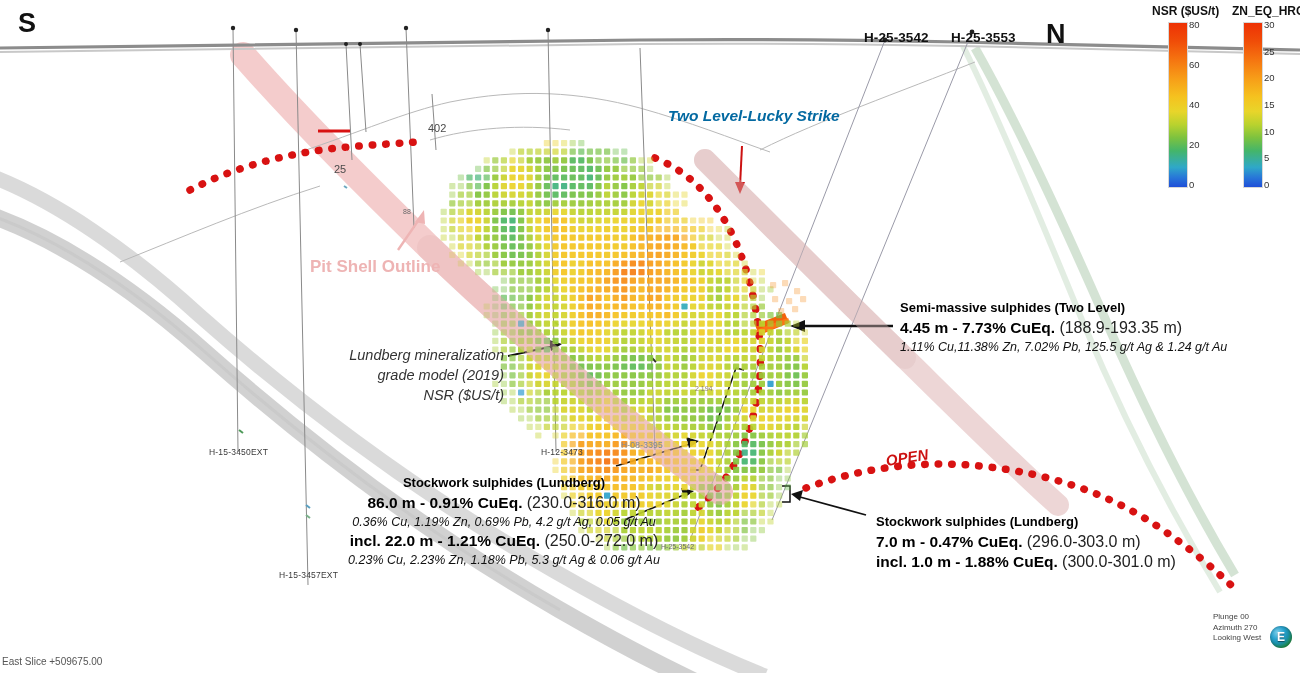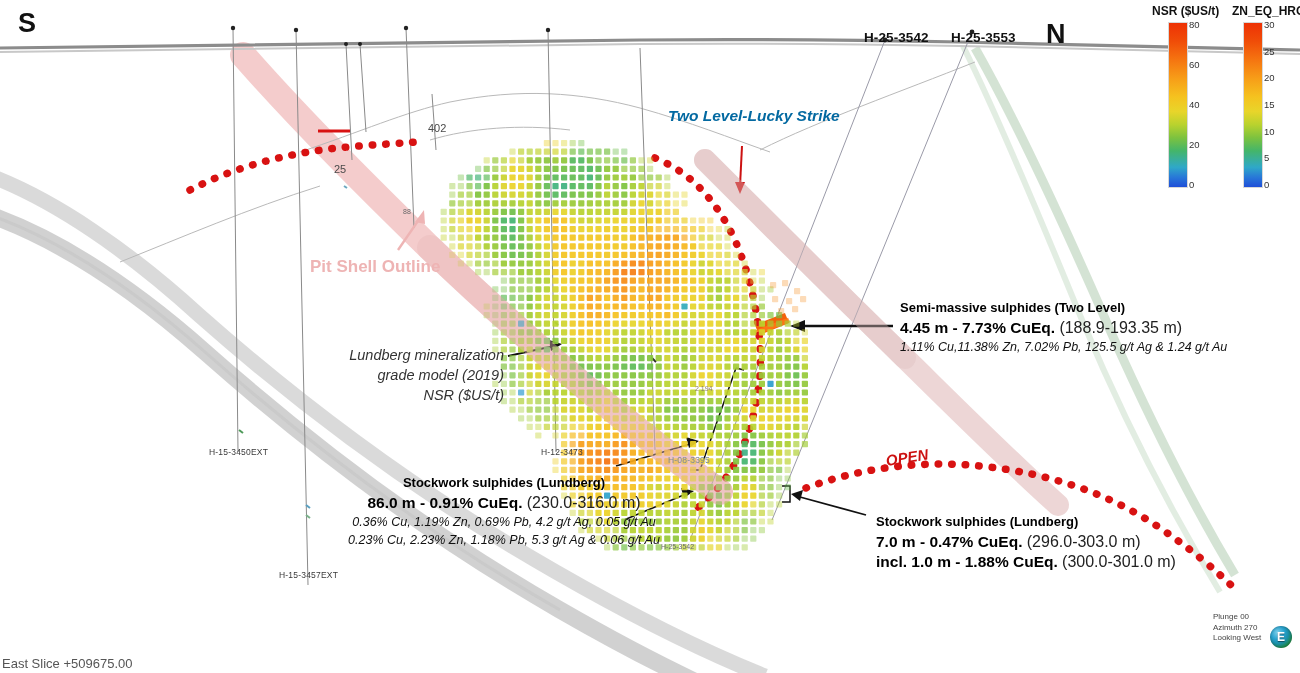--- a/index.html
+++ b/index.html
@@ -34,21 +34,21 @@
   .legend-bar{position:absolute;width:18px;border:1px solid #d8d8d8;}
   .bar-nsr{background:linear-gradient(to top,
       #1f4fd8 0%, #2878d8 6%, #2fa8c8 12%, #44b56a 22%, #7cc23f 30%,
       #b9d22e 38%, #e8d52a 46%, #f5c21f 55%, #f79e18 66%, #f57310 78%,
       #f04c08 89%, #ee3205 100%);}
   .bar-zn{background:linear-gradient(to top,
       #1f4fd8 0%, #2878d8 6%, #2fa8c8 12%, #44b56a 22%, #7cc23f 30%,
       #b9d22e 38%, #e8d52a 46%, #f5c21f 55%, #f79e18 66%, #f57310 78%,
       #f04c08 89%, #ee3205 100%);}
 
-  .corner-note{font-size:13px;color:#555;}
+  .corner-note{font-size:10px;color:#555;}
   .orient-note{font-size:8px;color:#444;line-height:10.5px;}
   .orient-ball{position:absolute;width:22px;height:22px;border-radius:50%;
      background:radial-gradient(circle at 34% 30%, #7fd0ea 0%, #29a3d0 32%, #1b8fa8 52%, #1f8a3c 78%, #136d2c 100%);
      box-shadow:inset 0 0 3px rgba(0,0,0,.35);}
   .orient-ball span{position:absolute;inset:0;display:flex;align-items:center;justify-content:center;
      font-weight:bold;font-size:12px;color:#ffffff;text-shadow:0 1px 1px rgba(0,0,0,.5);}
 </style>
 </head>
 <body>
 
@@ -1597,21 +1597,21 @@
 
   <div class="txt compass-letter" style="left:18px;top:8px;">S</div>
   <div class="txt compass-letter" style="left:1046px;top:19px;">N</div>
 
   <div class="txt dh-top-label" style="left:864px;top:30px;">H-25-3542</div>
   <div class="txt dh-top-label" style="left:951px;top:30px;">H-25-3553</div>
 
   <div class="txt dh-small-label" style="left:209px;top:447px;">H-15-3450EXT</div>
   <div class="txt dh-small-label" style="left:279px;top:570px;">H-15-3457EXT</div>
   <div class="txt dh-small-label" style="left:541px;top:447px;">H-12-3473</div>
-  <div class="txt dh-small-label" style="left:621px;top:455px;color:#7c8a99;margin-left:47px;">H-08-3395</div>
+  <div class="txt dh-small-label" style="left:621px;top:440px;color:#7c8a99;">H-08-3395</div>
   <div class="txt tiny-num2" style="left:661px;top:543px;">H-25-3542</div>
 
   <div class="txt tiny-num" style="left:334px;top:163px;">25</div>
   <div class="txt tiny-num" style="left:428px;top:122px;">402</div>
   <div class="txt tiny-num2" style="left:403px;top:208px;">88</div>
   <div class="txt tiny-num2" style="left:695px;top:385px;color:#8a7a6a;">2 194</div>
 
   <div class="txt red-ital" style="left:668px;top:106px;text-align:center;">
     <div>Two Level-Lucky Strike</div>
   </div>
@@ -1629,20 +1629,21 @@
   <div class="callout c-left" style="left:900px;top:298px;">
     <div class="l1">Semi-massive sulphides (Two Level)</div>
     <div class="l2"><span>4.45 m - 7.73% CuEq.</span> <span class="rng">(188.9-193.35 m)</span></div>
     <div class="l3">1.11% Cu,11.38% Zn, 7.02% Pb, 125.5 g/t Ag &amp; 1.24 g/t Au</div>
   </div>
 
   <div class="callout c-center" style="left:330px;top:473px;width:348px;">
     <div class="l1">Stockwork sulphides (Lundberg)</div>
     <div class="l2"><span>86.0 m - 0.91% CuEq.</span> <span class="rng">(230.0-316.0 m)</span></div>
     <div class="l3">0.36% Cu, 1.19% Zn, 0.69% Pb, 4.2 g/t Ag, 0.05 g/t Au</div>
+    <div class="l2"><span>incl. 22.0 m - 1.21% CuEq.</span> <span class="rng">(250.0-272.0 m)</span></div>
     <div class="l3">0.23% Cu, 2.23% Zn, 1.18% Pb, 5.3 g/t Ag &amp; 0.06 g/t Au</div>
   </div>
 
   <div class="callout c-left" style="left:876px;top:512px;">
     <div class="l1">Stockwork sulphides (Lundberg)</div>
     <div class="l2"><span>7.0 m - 0.47% CuEq.</span> <span class="rng">(296.0-303.0 m)</span></div>
     <div class="l2"><span>incl. 1.0 m - 1.88% CuEq.</span> <span class="rng">(300.0-301.0 m)</span></div>
   </div>
 
   <div style="position:absolute;left:1152px;top:4px;width:90px;height:190px;">

